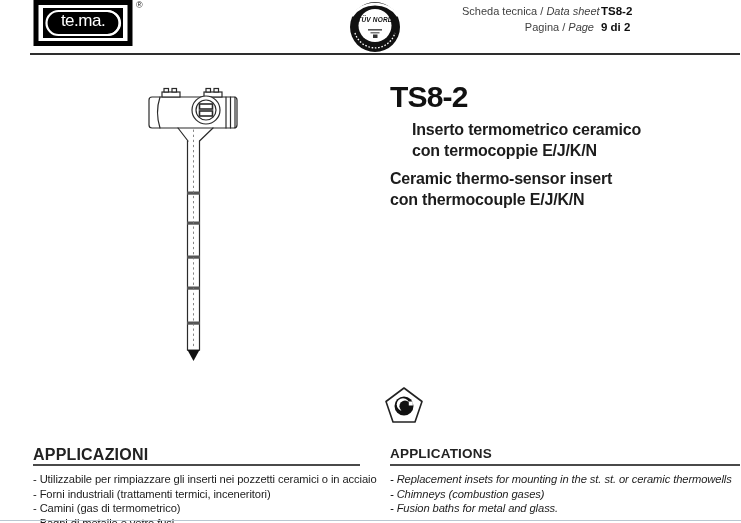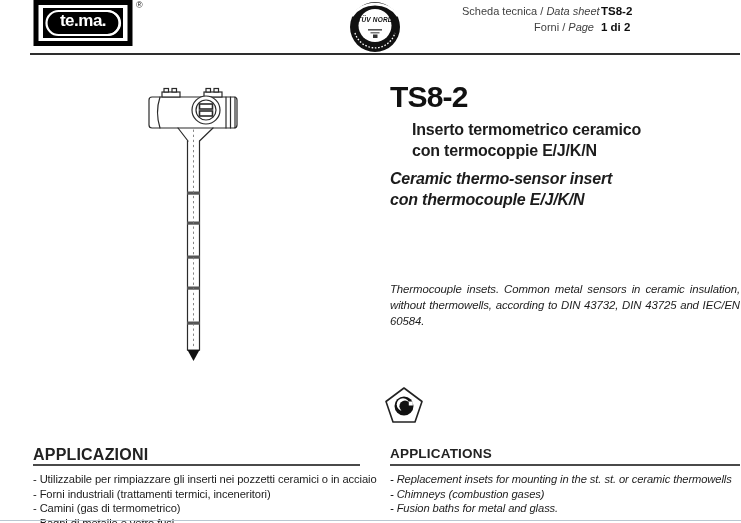--- a/index.html
+++ b/index.html
@@ -7,21 +7,21 @@
   .page {
     position:relative; width:741px; height:523px; background:#ffffff;
     color:#1c1c1c; overflow:hidden;
   }
   .abs { position:absolute; }
 
   
   .logo-wrap { left:33px; top:0; width:100px; height:46px; }
   .logo-text {
     left:33px; top:11px; width:100px; height:24px; text-align:center;
-    color:#fff; font-weight:bold; font-size:17px; letter-spacing:-0.5px;
+    color:#fff; font-weight:normal; font-size:17px; letter-spacing:-0.5px;
   }
   .reg-mark { left:136px; top:0px; font-size:9px; color:#222; }
 
   .stamp-wrap { left:345px; top:0; width:60px; height:56px; }
   .stamp-label {
     left:345px; top:16px; width:60px; text-align:center;
     font-size:6.5px; font-weight:bold; font-style:italic; color:#111;
     letter-spacing:0.2px;
   }
 
@@ -29,21 +29,21 @@
   .hdr-row { display:flex; height:16px; align-items:baseline; }
   .hdr-label { width:132px; text-align:right; font-size:11px; color:#3f3f3f; white-space:nowrap; }
   .hdr-label .en { font-style:italic; }
   .hdr-value { margin-left:7px; font-size:11.5px; font-weight:bold; color:#0e0e0e; white-space:nowrap; }
 
   .hdr-rule { left:30px; top:53px; width:710px; height:2px; background:#2e2e2e; }
 
   
   .title { left:390px; top:80px; font-size:30px; font-weight:bold; letter-spacing:-0.8px; color:#111; }
   .subtitle-it { left:412px; top:119px; font-size:16px; font-weight:bold; line-height:21px; letter-spacing:-0.2px; }
-  .subtitle-en { left:390px; top:168px; font-size:16px; font-weight:bold; font-style:italic; line-height:21px; letter-spacing:-0.2px; }
+  .subtitle-en { left:390px; top:168px; font-size:16px; font-weight:bold; line-height:21px; letter-spacing:-0.2px; }
   .desc-it { left:390px; top:223px; width:350px; font-size:11.4px; line-height:16px; text-align:justify; letter-spacing:-0.1px; }
   .desc-en { left:390px; top:281px; width:350px; font-size:11.4px; line-height:16px; text-align:justify; font-style:italic; letter-spacing:-0.1px; }
 
   .gost-wrap { left:383px; top:385px; width:42px; height:40px; }
 
   
   .drawing-wrap { left:140px; top:84px; width:120px; height:286px; }
 
   
   .apps-head-it { left:33px; top:446px; font-size:16px; font-weight:bold; letter-spacing:0.2px; color:#222; }
@@ -84,22 +84,22 @@
     </svg>
   </div>
   <div class="abs stamp-label">TÜV NORD</div>
 
   <div class="abs hdr-rows">
     <div class="hdr-row">
       <span class="hdr-label"><span>Scheda tecnica /</span> <span class="en">Data sheet</span></span>
       <span class="hdr-value">TS8-2</span>
     </div>
     <div class="hdr-row">
-      <span class="hdr-label"><span>Forni /</span> <span class="en">Page</span></span>
-      <span class="hdr-value">1 di 2</span>
+      <span class="hdr-label"><span>Pagina /</span> <span class="en">Page</span></span>
+      <span class="hdr-value">9 di 2</span>
     </div>
   </div>
 
   <div class="abs hdr-rule"></div>
 
   <div class="abs drawing-wrap">
     <svg width="120" height="286" viewBox="0 0 120 286" stroke-linecap="round">
       <g fill="none" stroke="#2a2a2a" stroke-width="1.2">
 
         <rect x="9" y="13" width="88" height="31" rx="3" fill="#ffffff"></rect>
@@ -148,21 +148,20 @@
   <div class="abs subtitle-it">
     <div>Inserto termometrico ceramico</div>
     <div>con termocoppie E/J/K/N</div>
   </div>
 
   <div class="abs subtitle-en">
     <div>Ceramic thermo-sensor insert</div>
     <div>con thermocouple E/J/K/N</div>
   </div>
 
-  <div class="abs desc-en">Thermocouple insets. Common metal sensors in ceramic insulation, without thermowells, according to DIN 43732, DIN 43725 and IEC/EN 60584.</div>
 
   <div class="abs gost-wrap">
     <svg width="42" height="40" viewBox="0 0 42 40">
       <polygon points="21,3 39,16.5 32,37 10,37 3,16.5" fill="#ffffff" stroke="#222222" stroke-width="1.6" stroke-linejoin="round"></polygon>
       <circle cx="21" cy="21" r="9.5" fill="#111111"></circle>
       <circle cx="20" cy="19.5" r="6.3" fill="#ffffff"></circle>
       <circle cx="22" cy="21.2" r="5.6" fill="#111111"></circle>
       <rect x="25.8" y="16.5" width="4" height="4" fill="#ffffff"></rect>
     </svg>
   </div>

